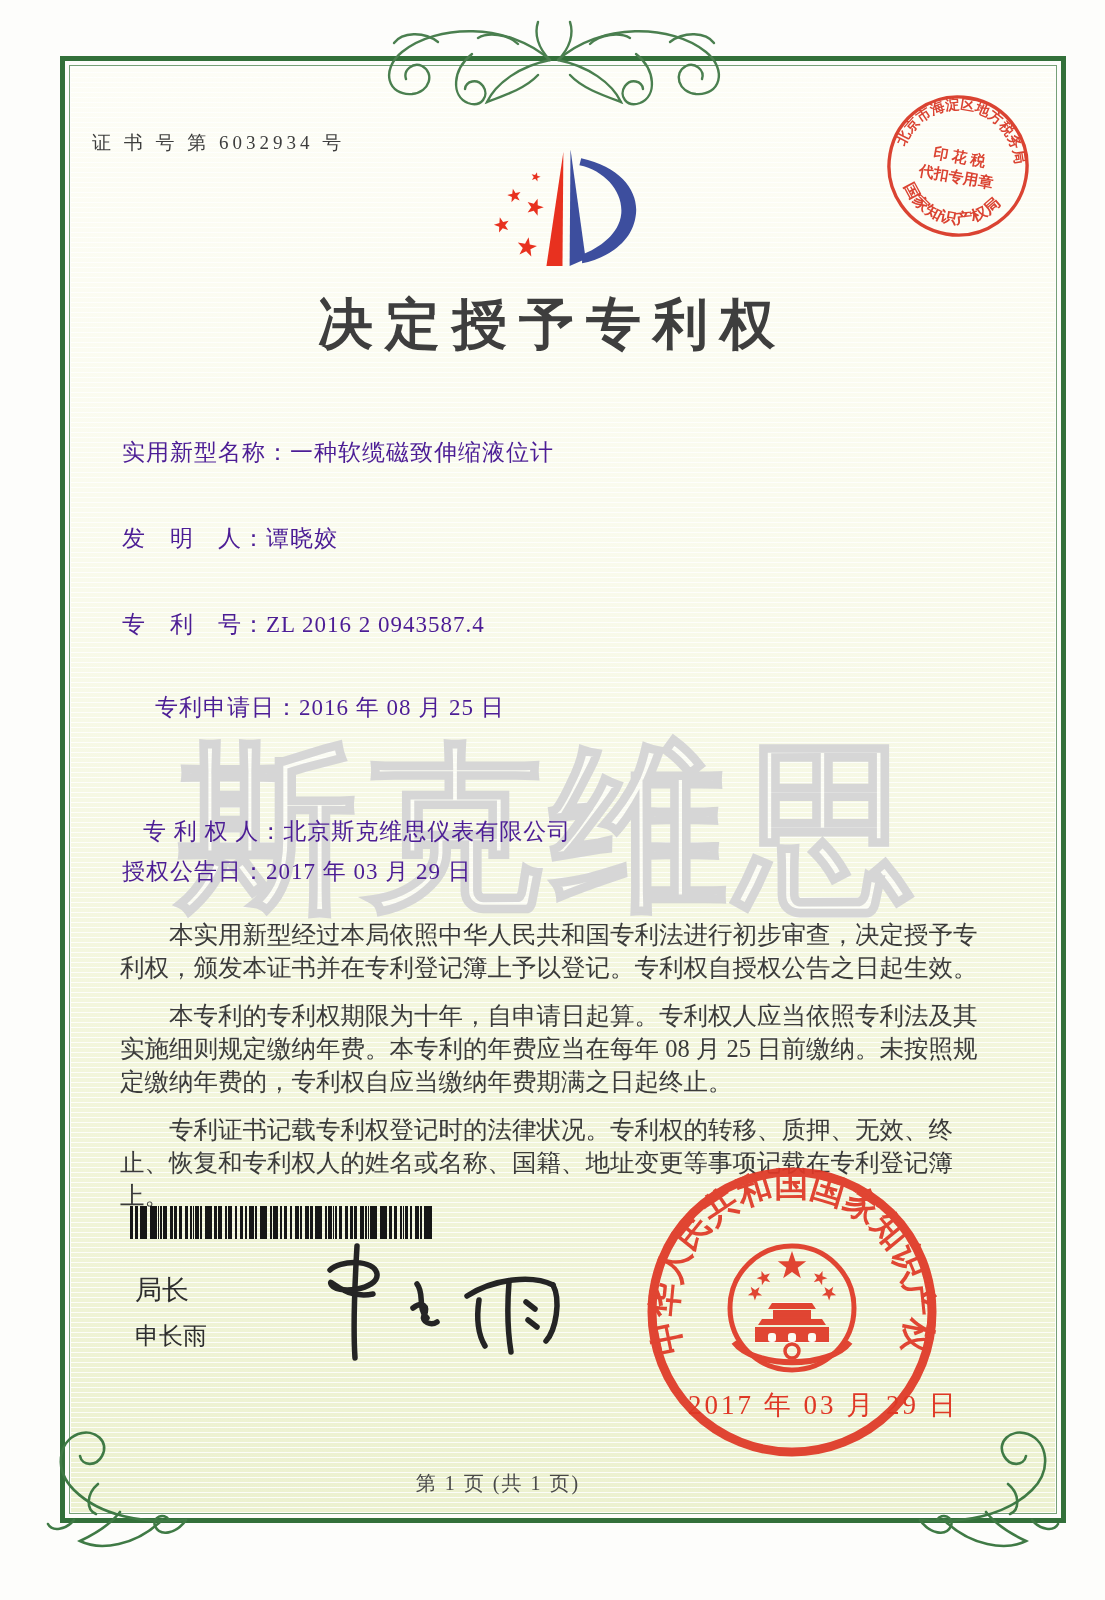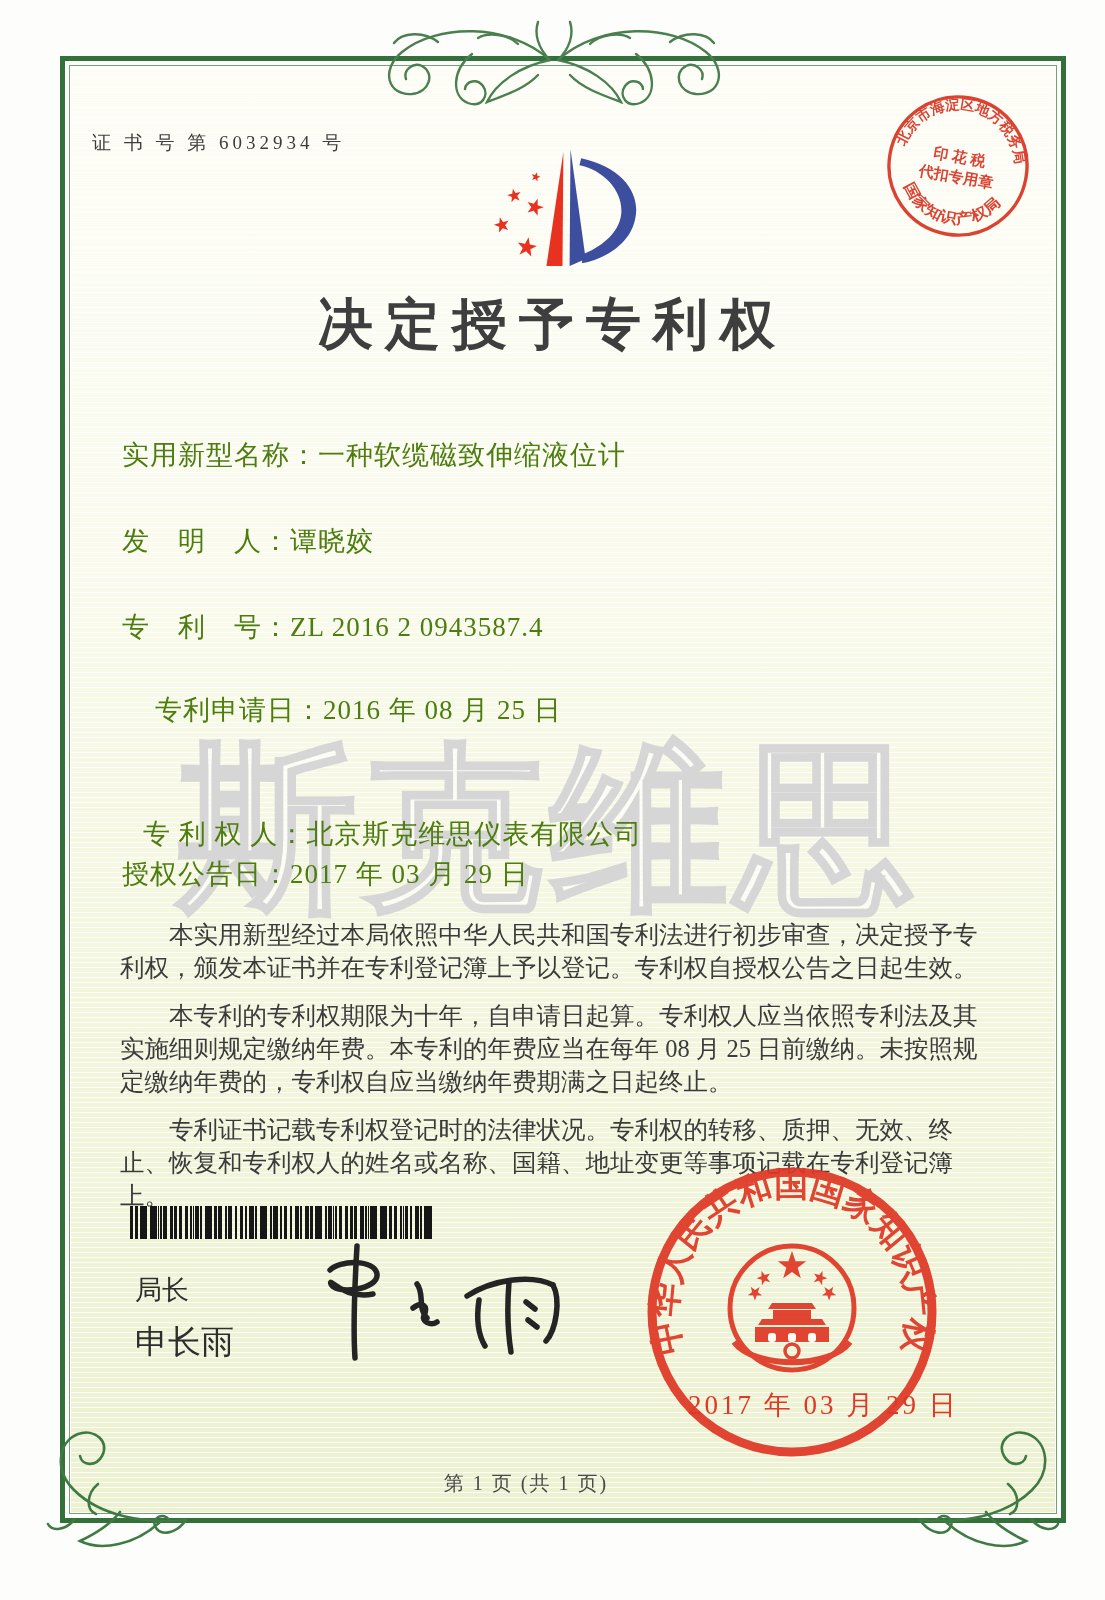--- a/index.html
+++ b/index.html
@@ -15,53 +15,53 @@
     border:5px solid #33703a;box-sizing:border-box;}
   .frame-inner{position:absolute;inset:4px;border:1px solid #76a077;}
   .frame-bg{position:absolute;inset:6px;
     background:
       repeating-linear-gradient(180deg,rgba(255,255,255,.85) 0 1.4px,rgba(255,255,255,0) 1.4px 5px),
       linear-gradient(180deg,#fdfdf6 0%,#fafbee 30%,#f3f6dd 65%,#ecf1d0 100%);}
   
   .cert-no{left:92px;top:130px;font-size:19px;letter-spacing:4px;color:#3d3d3d;z-index:2;}
   .title{left:0;top:288px;width:1105px;text-align:center;font-size:55px;font-weight:bold;
     letter-spacing:12px;color:#3e3e3e;z-index:2;}
-  .field{left:122px;font-size:27px;color:#4d7c0f;z-index:2;letter-spacing:1px;}
+  .field{left:122px;font-size:23px;color:#4c1d95;z-index:2;letter-spacing:1px;}
   .f0{top:437px;} .f1{top:523px;} .f2{top:609px;} .f3{top:692px;margin-left:33px;} .f4{top:816px;margin-left:21px;} .f5{top:856px;}
   .paragraphs{left:120px;top:903px;width:870px;font-size:24.5px;line-height:33px;
     color:#3b3b3b;z-index:2;}
   .paragraphs p{margin:15px 0 3px 0;text-indent:2em;}
   .watermark{left:178px;top:740px;font-size:178px;line-height:1;font-weight:bold;
     font-family:"Liberation Sans","DejaVu Sans",sans-serif;
     color:rgba(255,255,255,.55);-webkit-text-stroke:3px #d6d6d6;
     letter-spacing:8px;z-index:1;white-space:nowrap;}
   
   .barcode{left:130px;top:1206px;width:302px;height:33px;z-index:2;
     background:
       repeating-linear-gradient(90deg,#161616 0 2px,rgba(0,0,0,0) 2px 5px),
       repeating-linear-gradient(90deg,#161616 0 3px,rgba(0,0,0,0) 3px 11px),
       repeating-linear-gradient(90deg,#161616 0 1px,rgba(0,0,0,0) 1px 7px);}
   
   .sig-title{left:135px;top:1272px;font-size:27px;z-index:2;
     font-family:"Liberation Sans","DejaVu Sans",sans-serif;color:#2e2e2e;}
-  .sig-name{left:135px;top:1320px;font-size:33px;z-index:2;
+  .sig-name{left:135px;top:1320px;font-size:24px;z-index:2;
     font-family:Liberation Serif, serif;color:#2e2e2e;}
   .signature-svg{left:295px;top:1238px;width:280px;height:138px;z-index:2;}
   
   .seal-svg{left:642px;top:1162px;width:300px;height:300px;z-index:2;opacity:.93;}
   .seal-date{left:688px;top:1387px;font-size:27px;color:#df3826;letter-spacing:3px;z-index:3;}
   .tax-stamp{left:882px;top:90px;width:152px;height:152px;z-index:2;opacity:.95;}
   
   .ornament{left:338px;top:4px;width:432px;height:110px;z-index:3;}
   .corner{width:152px;height:132px;z-index:3;}
   .corner-bl{left:38px;top:1424px;}
   .corner-br{left:916px;top:1424px;transform:scaleX(-1);}
   .logo{left:452px;top:110px;width:196px;height:182px;z-index:2;}
   .footer{left:0;top:1470px;width:996px;text-align:center;font-size:20px;
-    color:#494949;letter-spacing:2px;z-index:2;margin-left:28px;}
+    color:#494949;letter-spacing:2px;z-index:2;}
   svg{display:block;}
 </style>
 </head>
 <body>
 
 <div class="abs frame">
   <div class="frame-bg"></div>
   <div class="frame-inner"></div>
 </div>
 

